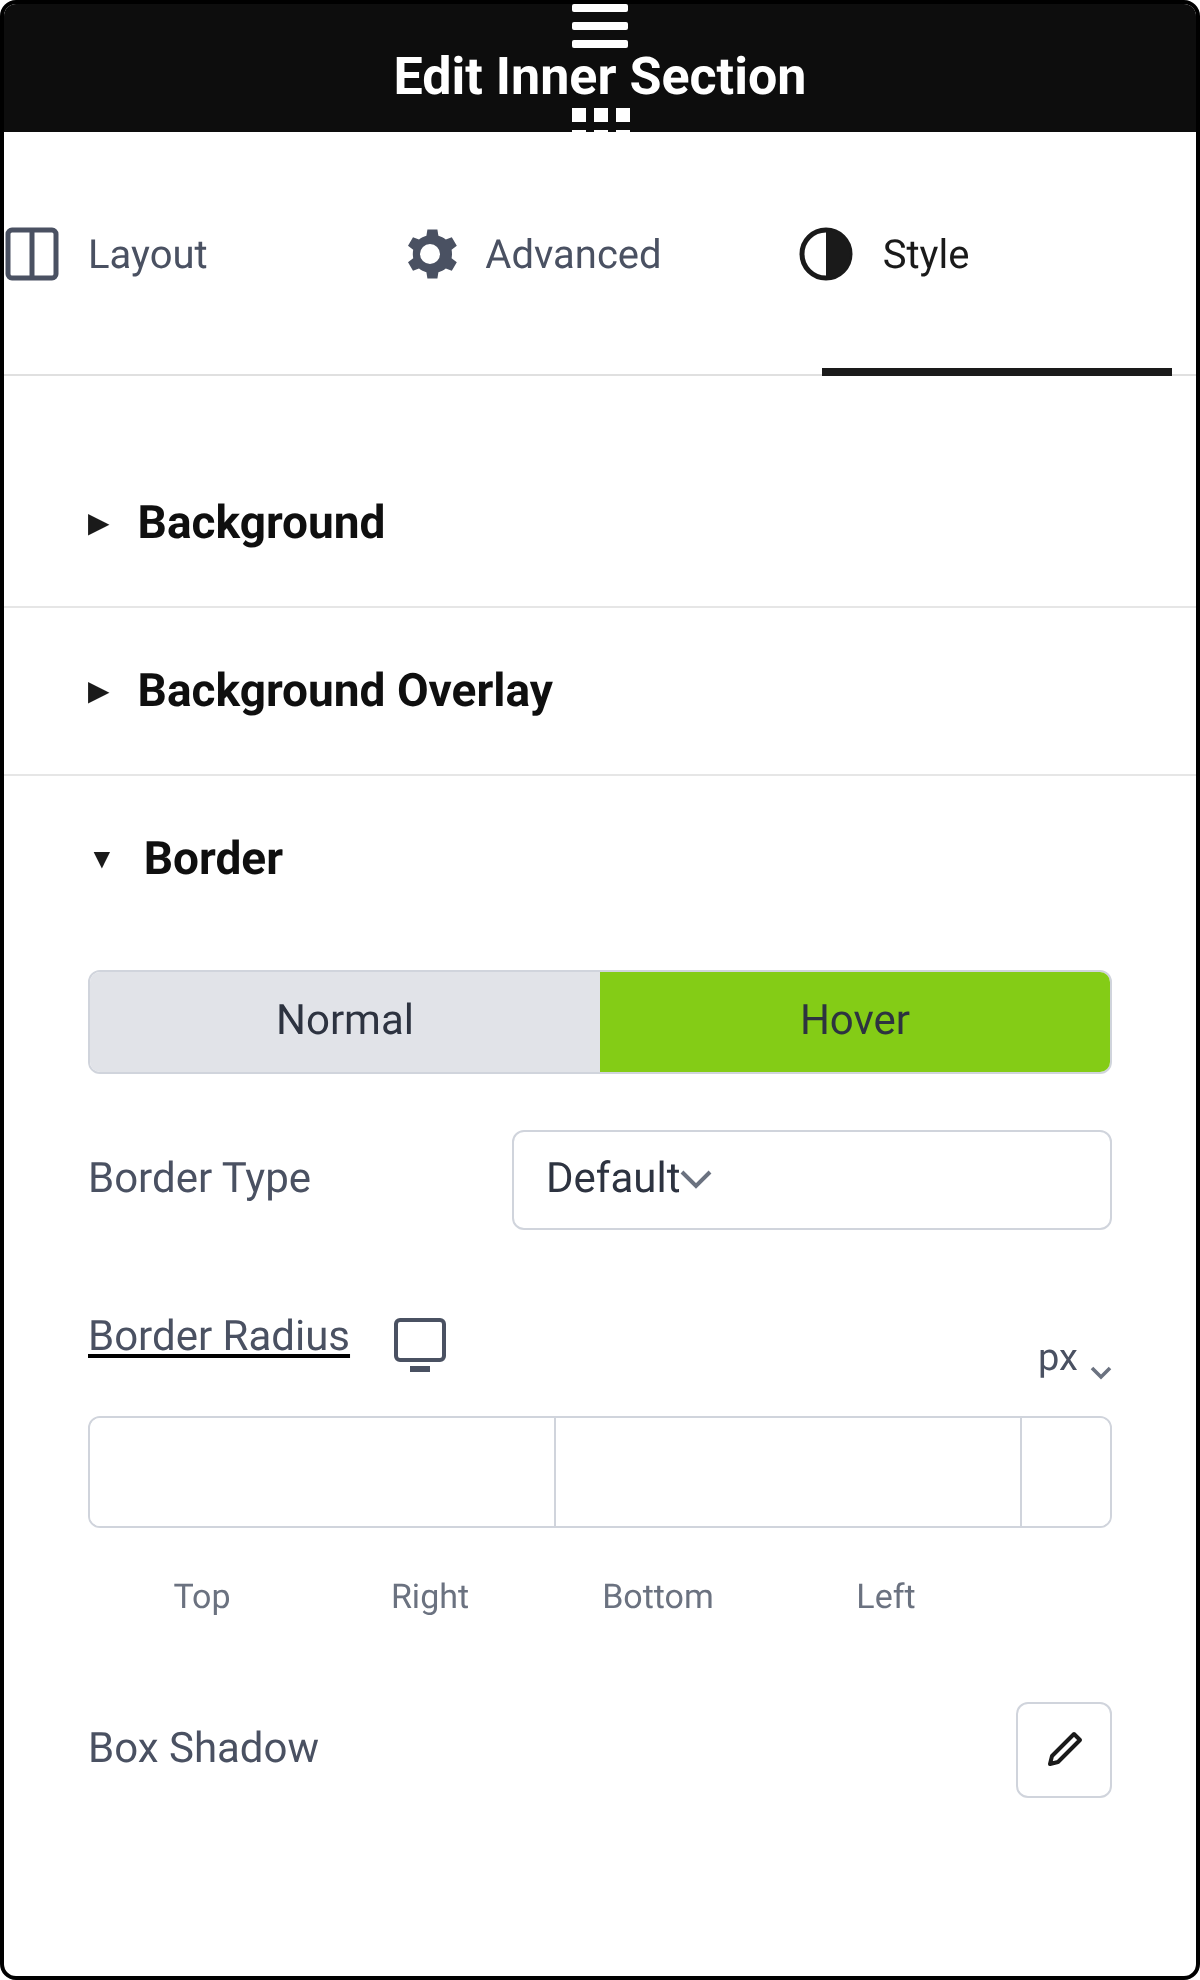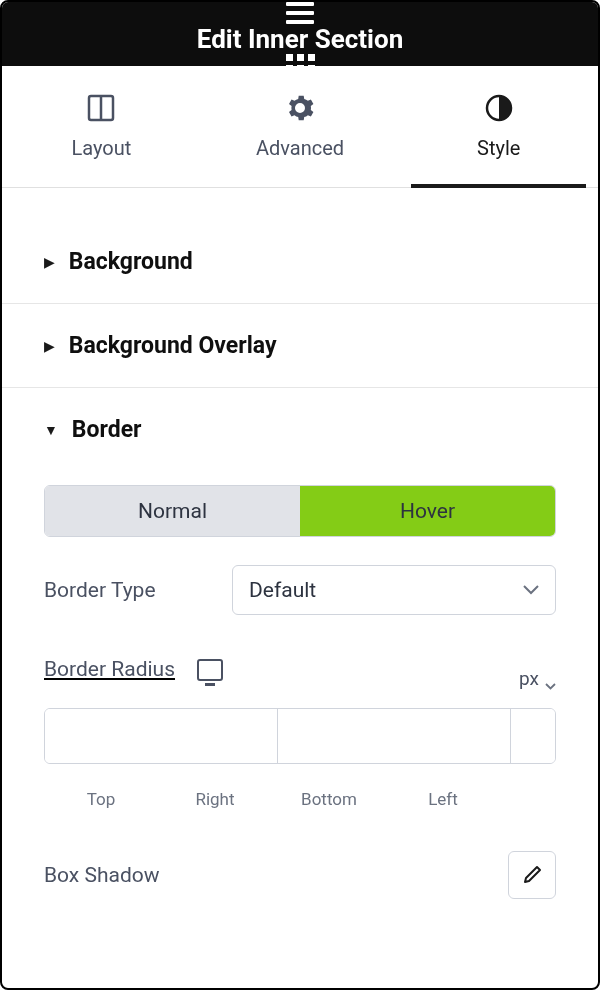--- a/index.html
+++ b/index.html
@@ -56,23 +56,22 @@
       height: 7px;
     }
     .tabs {
       display: flex;
       border-bottom: 1px solid #e0e0e0;
       height: 122px;
     }
     .tab {
       flex: 1;
       display: flex;
-      flex-direction: column;
-      align-items: center;
-      justify-content: center;
+      flex-direction: row;
+      align-items: center;
       gap: 14px;
       cursor: pointer;
       position: relative;
       color: #4a5162;
     }
     .tab.active {
       color: #1a1a1a;
     }
     .tab.active::after {
       content: '';
@@ -157,27 +156,26 @@
       align-items: center;
       justify-content: space-between;
       margin-top: 28px;
       gap: 47px;
     }
     .field-label {
       font-size: 21px;
       color: #4a5162;
     }
     .select-box {
-      width: 324px;
+      width: 300px;
       height: 50px;
       border: 1px solid #d0d4dc;
       border-radius: 6px;
       display: flex;
       align-items: center;
-      justify-content: space-between;
       padding: 0 16px;
       cursor: pointer;
       font-size: 21px;
       color: #2d3340;
     }
     .radius-row {
       display: flex;
       align-items: center;
       justify-content: space-between;
       margin-top: 32px;

